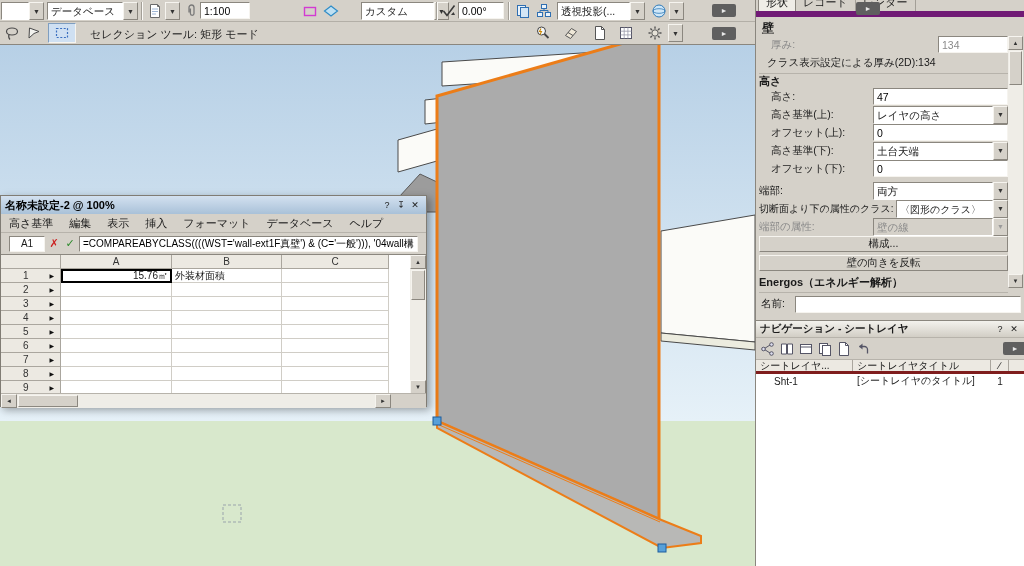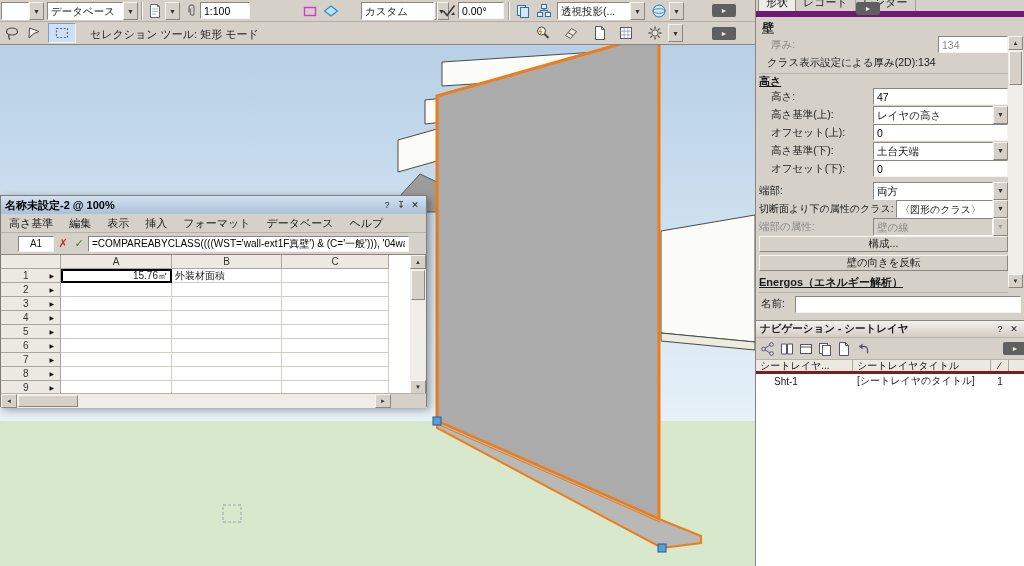--- a/index.html
+++ b/index.html
@@ -21,21 +21,21 @@
 .pressed{background:#cfe0f2;border:1px solid;border-color:#7f9ec0 #f6f4ef #f6f4ef #7f9ec0;}
 
 #canvas{position:absolute;left:0;top:45px;width:755px;height:521px;}
 
 #ws{position:absolute;left:0;top:150px;width:427px;height:212px;background:#d5d1c9;border:1px solid #807c74;box-shadow:3px 3px 8px rgba(0,0,0,.35);}
 #ws .titlebar{height:18px;background:linear-gradient(#d3e1f0,#a9c1d8);display:flex;align-items:center;padding:0 4px;}
 #ws .titlebar .t{flex:1;font-weight:bold;font-size:11px;color:#000;}
 .winbtn{width:14px;height:13px;display:flex;align-items:center;justify-content:center;font-size:9px;color:#222;cursor:pointer;}
 #ws .menubar{height:19px;display:flex;align-items:center;border-bottom:1px solid #b7b3ab;}
 #ws .menubar span{padding:0 8px;font-size:11px;cursor:pointer;}
-#ws .fbar{height:21px;display:flex;align-items:center;gap:2px;padding:0 17px;justify-content:space-between;}
+#ws .fbar{height:21px;display:flex;align-items:center;gap:2px;padding:0 8px;justify-content:space-between;}
 #ws .cellref{width:36px;height:16px;background:#fff;border:1px solid;border-color:#8b877f #f6f4ef #f6f4ef #8b877f;font-size:10px;display:flex;align-items:center;justify-content:center;}
 #ws .fbtn{width:14px;height:16px;display:flex;align-items:center;justify-content:center;font-size:11px;font-weight:bold;cursor:pointer;}
 #ws input.formula{flex:1;height:16px;font-size:10px;}
 #ws .gridwrap{position:relative;height:139px;background:#fff;border-top:1px solid #8b877f;overflow:hidden;}
 .wsrow{display:flex;height:14px;}
 .wsh{background:#ece9e2;border-right:1px solid #aaa69e;border-bottom:1px solid #aaa69e;font-size:10px;color:#333;display:flex;align-items:center;justify-content:center;}
 .rowhdr{width:60px;justify-content:space-between;padding:0 6px 0 22px;}
 .rowmark{font-size:6px;color:#111;}
 .wscell{border-right:1px solid #d0cdc6;border-bottom:1px solid #d0cdc6;font-size:10px;display:flex;align-items:center;padding:0 3px;background:#fff;}
 .cA{width:111px;}.cB{width:110px;}.cC{width:107px;}
@@ -54,21 +54,21 @@
 #rp .tab.active{background:#efede7;border:1px solid #8b877f;border-bottom:none;}
 .objtype{position:absolute;left:6px;top:20px;font-weight:bold;font-size:12px;}
 .oiprows{position:absolute;left:3px;top:36px;width:249px;}
 .oip-row{display:flex;align-items:center;height:17px;margin-bottom:1px;}
 .oip-row .lbl{flex:1;font-size:10.5px;white-space:nowrap;overflow:hidden;}
 .ind{padding-left:12px;}
 .dim{color:#8a8a8a;}
 .w135{width:135px;}
 .w112{width:112px;}
 .w70{width:70px;}
-.sect{font-weight:bold;font-size:11px;height:15px;display:flex;align-items:center;border-top:1px solid #b7b3ab;margin-top:2px;text-decoration:underline;}
+.sect{font-weight:bold;font-size:11px;height:15px;display:flex;align-items:center;border-top:1px solid #b7b3ab;margin-top:2px;}
 .btnrow{height:18px;margin-bottom:1px;}
 .oipbtn{width:100%;height:16px;background:#d5d1c9;border:1px solid;border-color:#f6f4ef #8b877f #8b877f #f6f4ef;font-size:10.5px;display:flex;align-items:center;justify-content:center;cursor:pointer;}
 #oipscroll{position:absolute;right:1px;top:36px;width:15px;height:252px;background:#ece9e2;display:flex;flex-direction:column;}
 #oipscroll .track{flex:1;background:#efede7;position:relative;}
 .divider{border-top:1px solid #b7b3ab;margin:2px 0;}
 
 #nav{position:absolute;left:0;top:320px;width:269px;height:246px;border-top:1px solid #8a867e;background:#d5d1c9;}
 #nav .titlebar{height:17px;background:linear-gradient(#f3f2ed,#d2cec5);display:flex;align-items:center;padding:0 4px;border-bottom:1px solid #b7b3ab;}
 #nav .titlebar .t{flex:1;font-weight:bold;font-size:10.5px;}
 #nav .tools{height:21px;display:flex;align-items:center;gap:1px;padding:0 3px;position:relative;}

